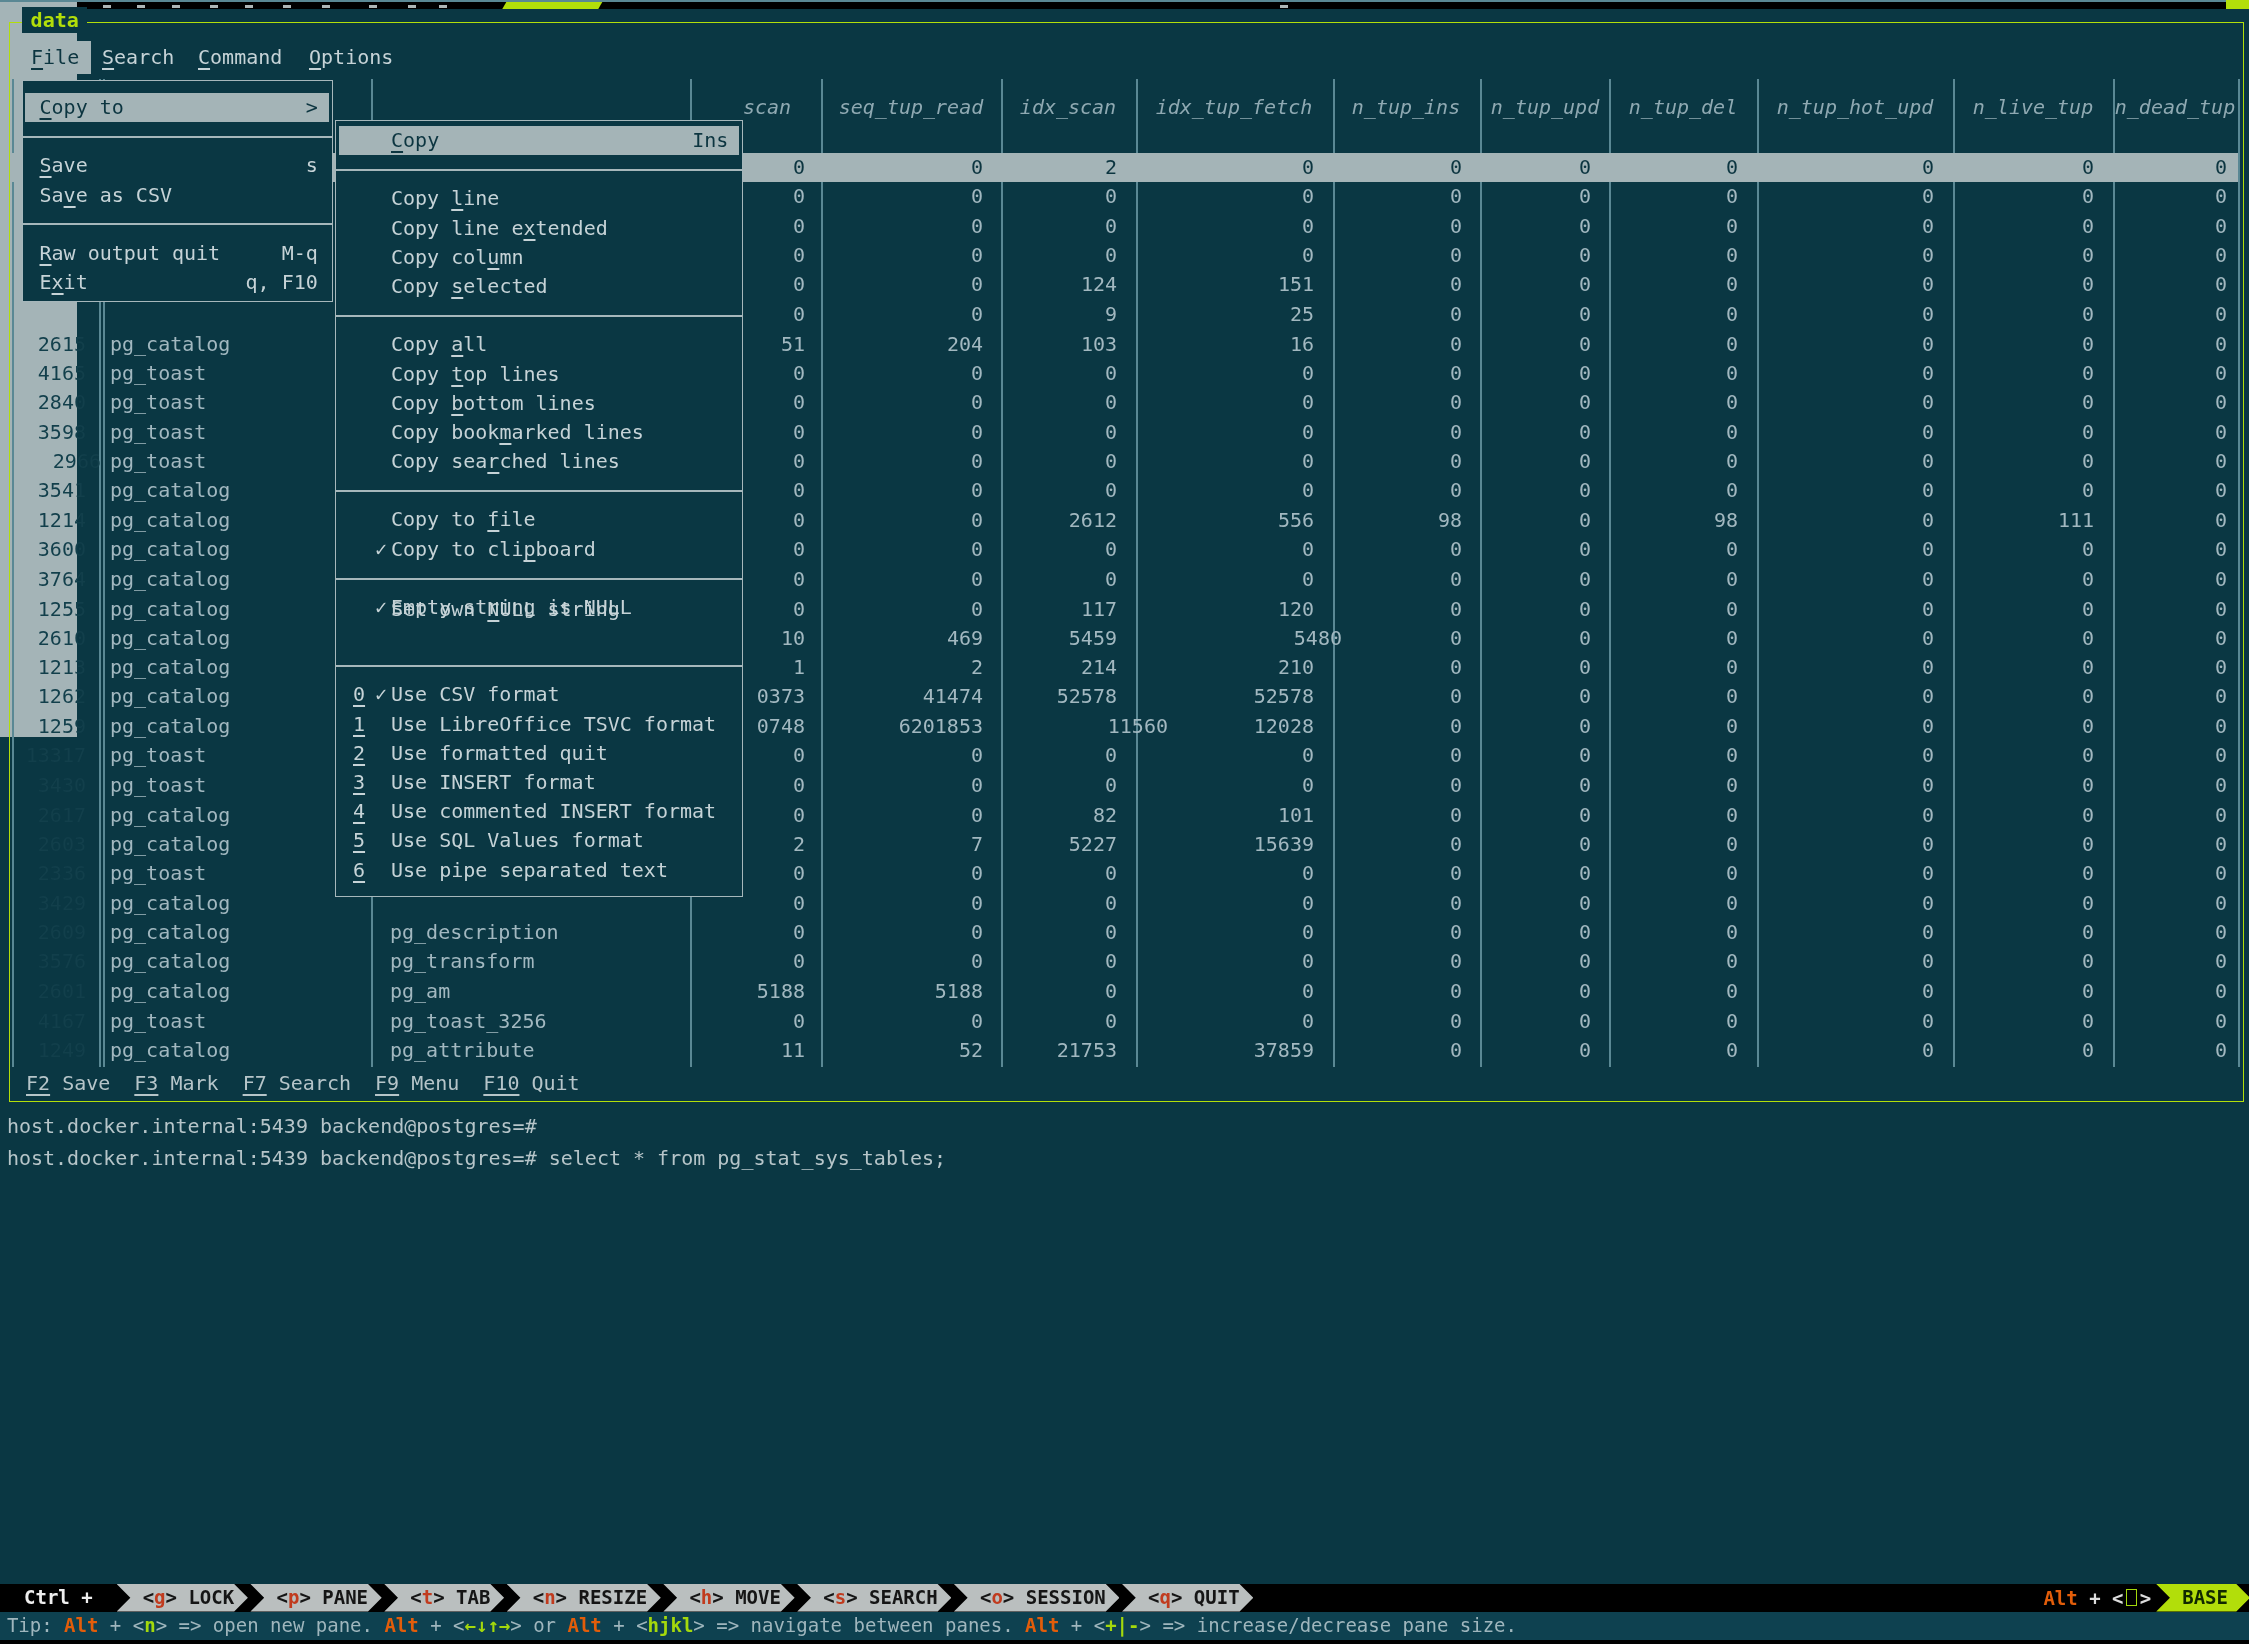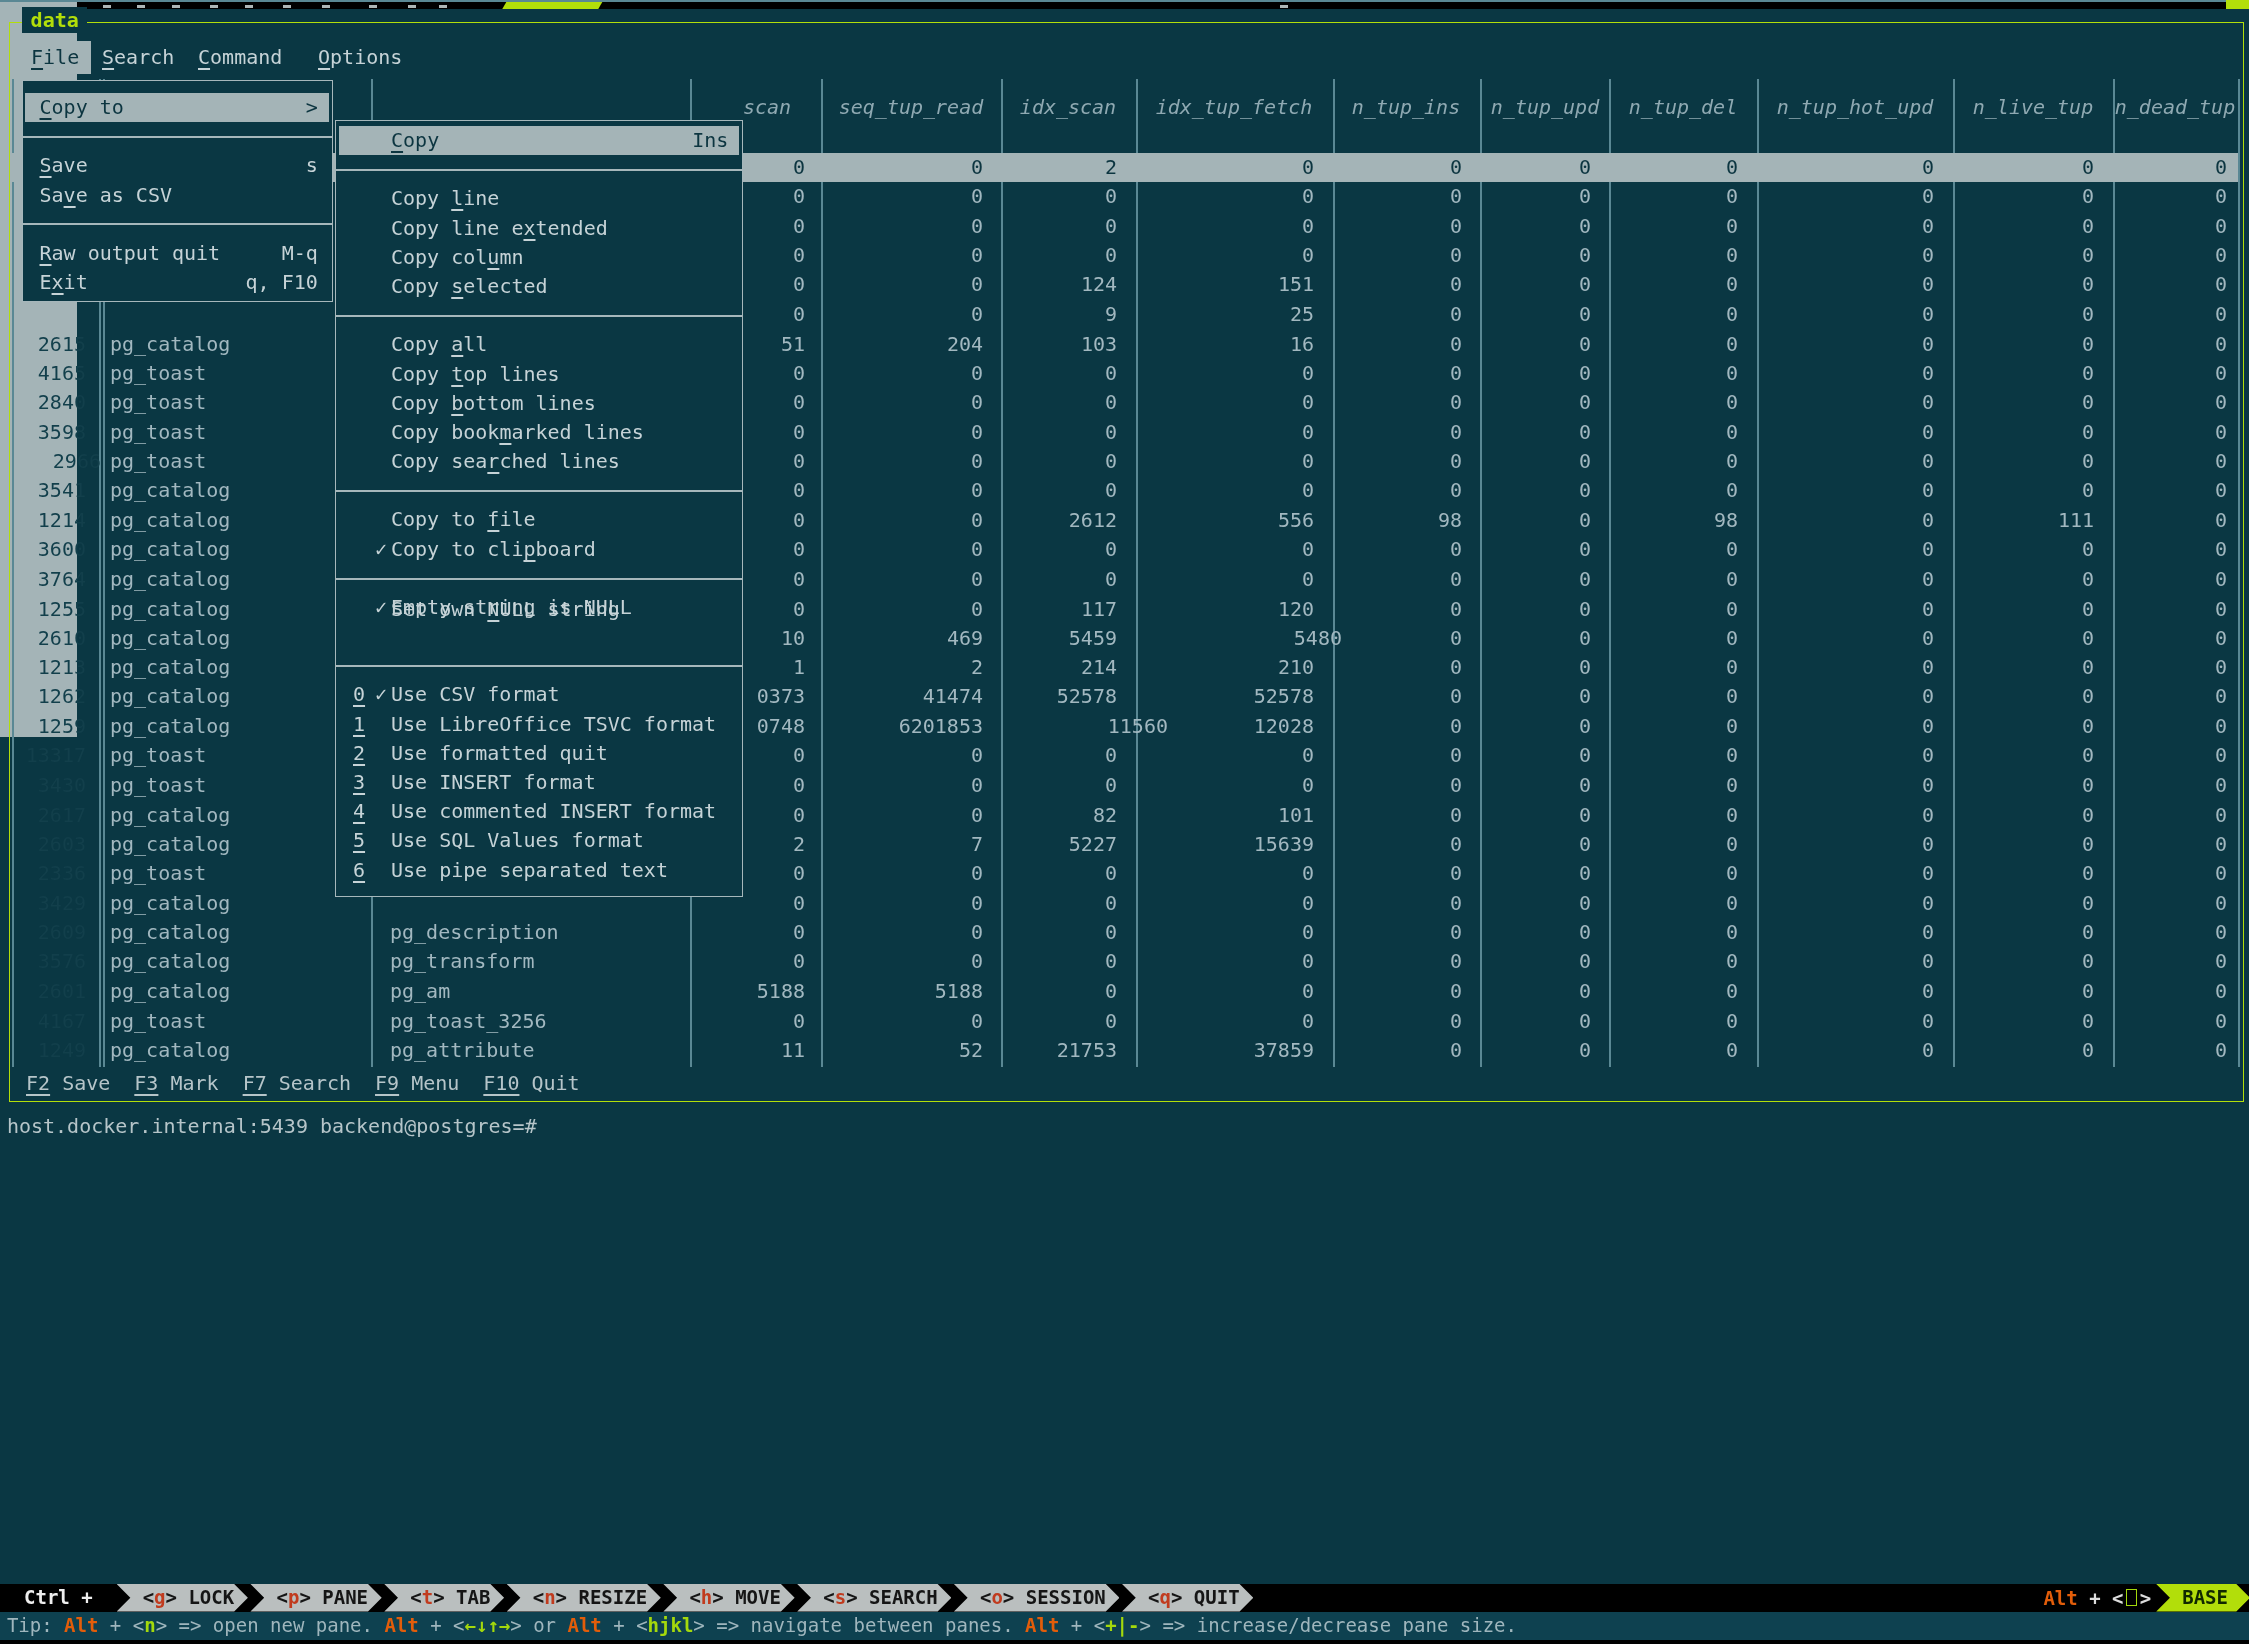--- a/index.html
+++ b/index.html
@@ -542,21 +542,21 @@
         <div class="cell num" style="left: 1486px; width: 240px;">0</div>
         <div class="cell num" style="left: 1682px; width: 240px;">0</div>
         <div class="cell num" style="left: 1842px; width: 240px;">0</div>
         <div class="cell num" style="left: 1975px; width: 240px;">0</div>
       </div>
     </div>
   <div id="menubar" class="abs">
       <div class="mb-item active" style="left: 19px;"><u>F</u>ile</div>
       <div class="mb-item" style="left: 90px;"><u>S</u>earch</div>
       <div class="mb-item" style="left: 186px;"><u>C</u>ommand</div>
-      <div class="mb-item" style="left: 306px;"><u>O</u>ptions</div>
+      <div class="mb-item" style="left: 297px;"><u>O</u>ptions</div>
     </div>
   <div id="file-menu" class="menu" style="left:21.5px;top:80px;width:311px;height:222px;">
       <div class="mi on" style="top: 12px;">
         <div class="hl"></div>
         <div class="lab" style="left: 17px;"><u>C</u>opy to</div>
         <div class="sc" style="right: 13.7px;">&gt;</div>
       </div>
       <div class="msep" style="top: 55px;"></div>
       <div class="mi" style="top: 70px;">
         <div class="lab" style="left: 17px;"><u>S</u>ave</div>
@@ -654,20 +654,21 @@
       </div>
       <div class="mi" style="top: 735px;">
         <div class="acc" style="left: 17px;"><u>6</u></div>
         <div class="lab" style="left: 55px;">Use pipe separated text</div>
       </div>
     </div>
   <div id="footer" class="abs"><span class="fkey"><u>F2</u> Save</span><span class="fkey"><u>F3</u> Mark</span><span class="fkey"><u>F7</u> Search</span><span class="fkey"><u>F9</u> Menu</span><span class="fkey"><u>F10</u> Quit</span></div>
   <div id="pane-border" class="abs"></div>
   <div id="pane-title" class="abs">data</div>
   <div class="termline abs" style="top:1112px;">host.docker.internal:5439 backend@postgres=#</div>
+  <div class="termline abs" style="top:1144px;">host.docker.internal:5439 backend@postgres=# select * from pg_stat_sys_tables;</div>
   <div id="statusbar" class="abs">
     <div id="sb-prefix">Ctrl +</div>
     <div id="sb-segs" style="display:flex;">
         <div class="seg">&lt;<span class="k">g</span>&gt; LOCK</div>
         <div class="seg">&lt;<span class="k">p</span>&gt; PANE</div>
         <div class="seg">&lt;<span class="k">t</span>&gt; TAB</div>
         <div class="seg">&lt;<span class="k">n</span>&gt; RESIZE</div>
         <div class="seg">&lt;<span class="k">h</span>&gt; MOVE</div>
         <div class="seg">&lt;<span class="k">s</span>&gt; SEARCH</div>
         <div class="seg">&lt;<span class="k">o</span>&gt; SESSION</div>

